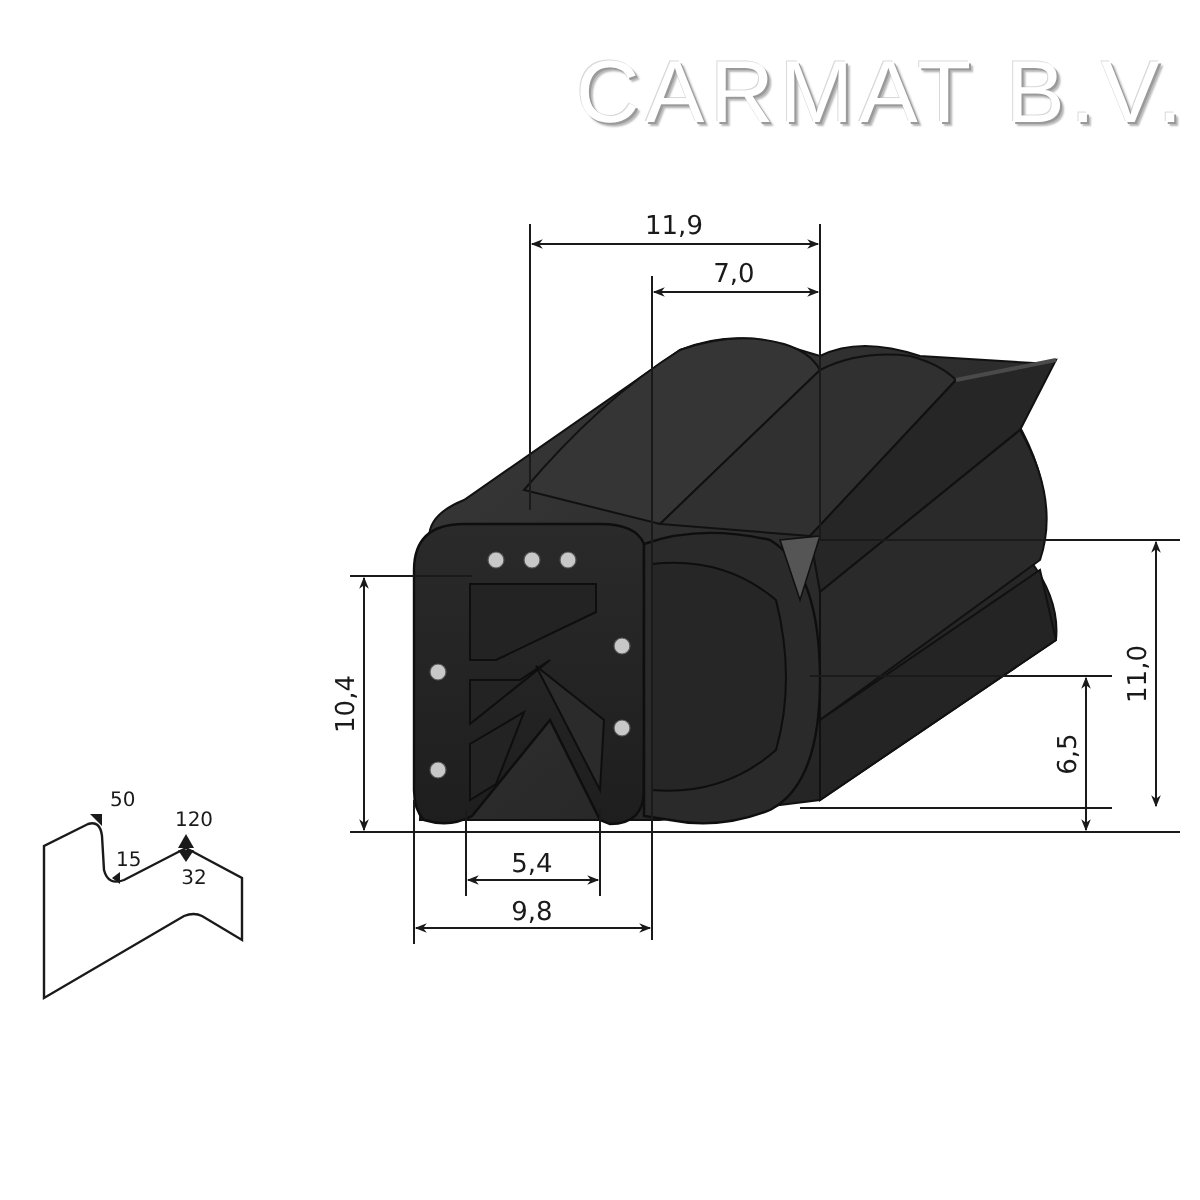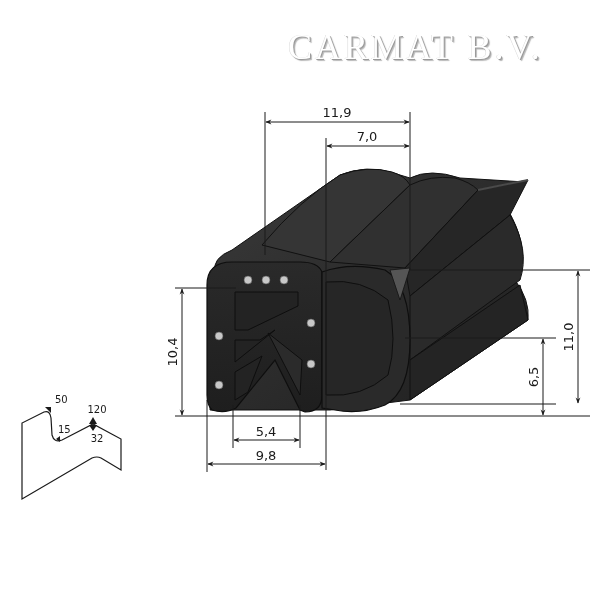--- a/index.html
+++ b/index.html
@@ -1,18 +1,18 @@
 <!DOCTYPE html>
 <html><head>
 <meta charset="utf-8">
 <style>
   html, body { margin: 0; padding: 0; background: #ffffff; }
   body { width: 600px; height: 600px; position: relative; overflow: hidden; font-family: "DejaVu Sans", sans-serif; }
   .logo { position: absolute; left: 288px; top: 22px; width: 310px; height: 50px;
-          font-family: Liberation Serif, serif; font-size: 36px; letter-spacing: 3px;
+          font-family: Liberation Sans, sans-serif; font-size: 44px; letter-spacing: 3px;
           color: #ffffff; text-shadow: 1px 1px 0 #9a9a9a, 2px 2px 1px #b8b8b8, -0.5px -0.5px 0 #d8d8d8;
           white-space: nowrap; line-height: 50px; }
   svg { position: absolute; left: 0; top: 0; }
   .dim-text { font-family: "DejaVu Sans", sans-serif; font-size: 13px; fill: #1a1a1a; }
   .small-text { font-family: "DejaVu Sans", sans-serif; font-size: 10px; fill: #1a1a1a; }
 </style>
 </head>
 <body>
 
 <div class="logo">CARMAT B.V.</div>

